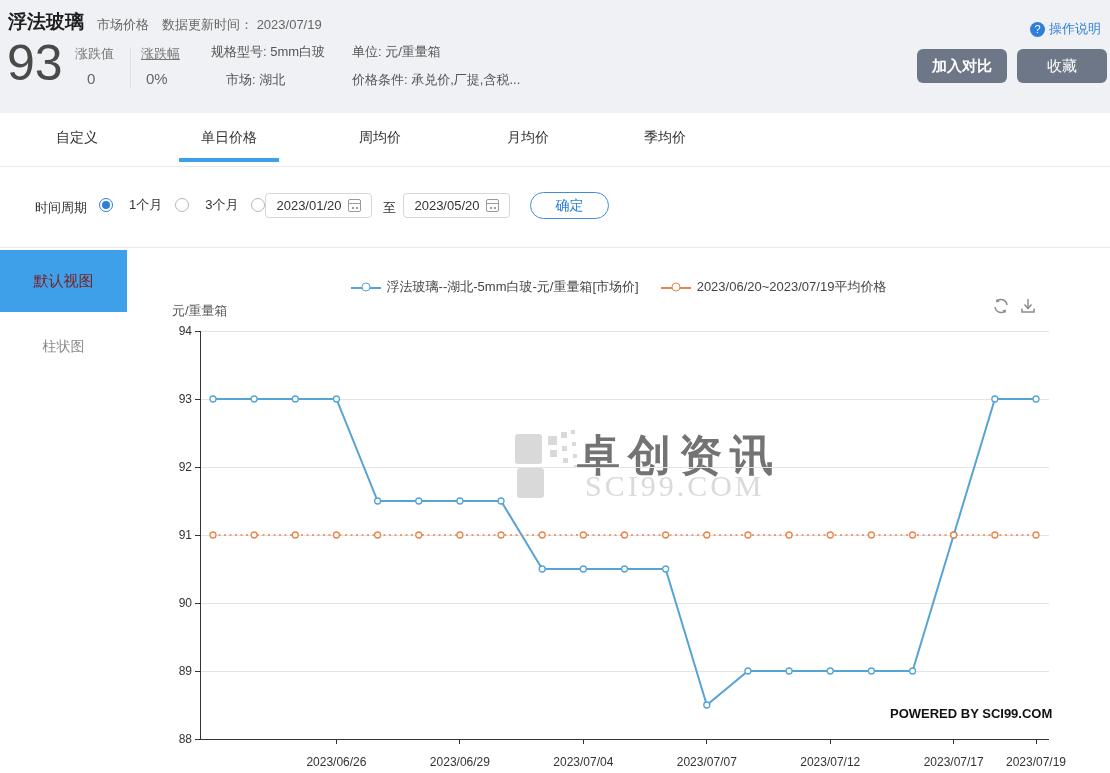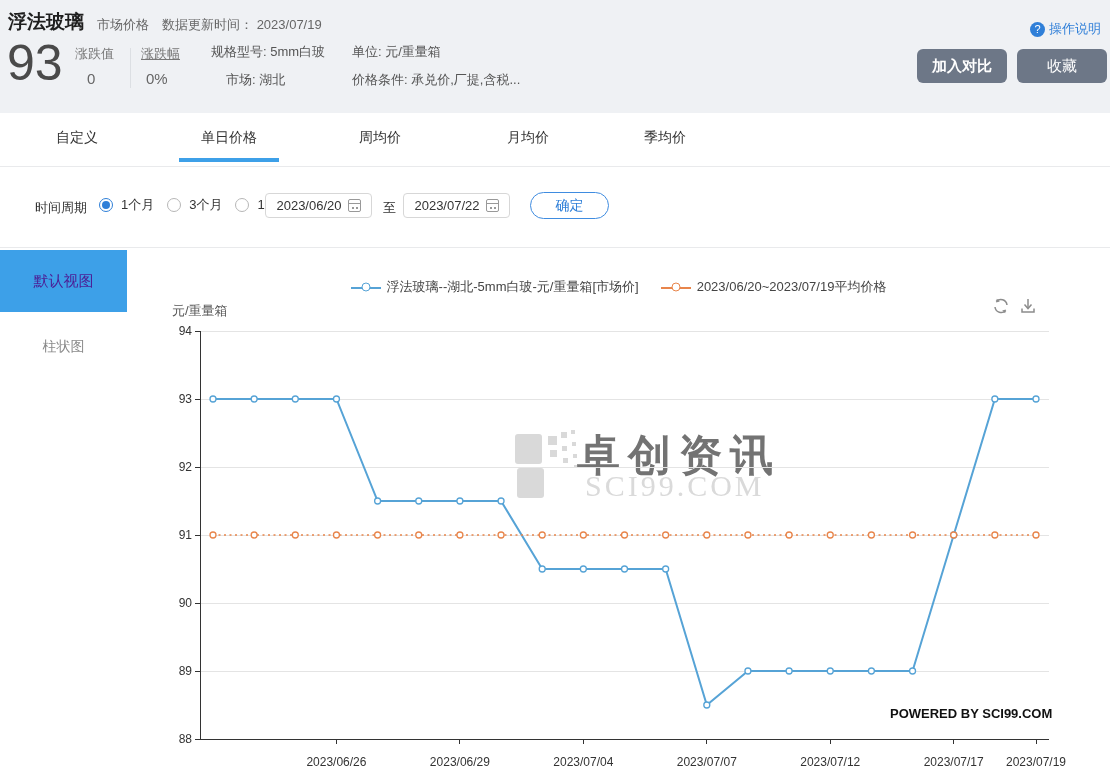--- a/index.html
+++ b/index.html
@@ -28,40 +28,40 @@
   .card { position:absolute; left:0; top:113px; width:1110px; height:660px; background:#fff; }
   .hdiv { position:absolute; left:0; width:1110px; height:1px; background:#e9eaec; }
   .tab { position:absolute; top:16px; font-size:14px; color:#333; cursor:pointer; }
   .tab.active { font-weight:400; }
   .tab.active::after { content:''; position:absolute; left:50%; transform:translateX(-50%);
                        top:29px; width:100px; height:4px; background:#3da0e8; }
 
   
   .f-label { position:absolute; left:35px; top:86px; font-size:13px; color:#333; }
   .radio-group { position:absolute; left:99px; top:83px; display:flex; gap:13px; align-items:center; }
-  .radio-item { display:flex; align-items:center; gap:8px; font-size:13px; color:#333; cursor:pointer; }
+  .radio-item { display:flex; align-items:center; gap:16px; font-size:13px; color:#333; cursor:pointer; }
   .radio { width:14px; height:14px; border-radius:50%; border:1px solid #b7b7b7; background:#fff; position:relative; }
   .radio.checked { border-color:#2f7fd8; }
   .radio.checked::after { content:''; position:absolute; left:50%; top:50%; transform:translate(-50%,-50%);
                           width:8px; height:8px; border-radius:50%; background:#2f7fd8; }
   .date-input { position:absolute; top:80px; width:107px; height:25px; border:1px solid #d7d7d7;
                 border-radius:4px; background:#fff; display:flex; align-items:center; justify-content:center;
                 gap:6px; font-size:13px; color:#333; cursor:pointer; }
   .cal { width:13px; height:13px; border:1px solid #999; border-radius:2px; position:relative; display:inline-block; }
   .cal::before { content:''; position:absolute; left:0; right:0; top:3px; height:1px; background:#999; }
   .cal::after { content:''; position:absolute; left:3px; top:7px; width:2px; height:2px; background:#999;
                 box-shadow:4px 0 0 #999; }
   .to-label { position:absolute; left:383px; top:86px; font-size:13px; color:#333; }
   .confirm-btn { position:absolute; left:530px; top:79px; width:79px; height:27px; border:1px solid #3f8ce0;
                  border-radius:14px; background:#fff; color:#2f7fd8; font-size:14px; display:flex;
                  align-items:center; justify-content:center; cursor:pointer; }
 
   
   .side-active { position:absolute; left:0; top:137px; width:127px; height:62px; background:#3da0e8;
-                 color:#4c1d95; font-size:15px; display:flex; align-items:center; justify-content:center; cursor:pointer; }
+                 color:#7f1d1d; font-size:15px; display:flex; align-items:center; justify-content:center; cursor:pointer; }
   .side-item { position:absolute; left:0; top:225px; width:127px; text-align:center; color:#8a8a8a;
                font-size:14px; cursor:pointer; }
 
   
   .chart-panel { position:absolute; left:127px; top:137px; width:983px; height:523px; }
   .legend { position:absolute; left:0; top:28px; width:100%; display:flex; justify-content:center;
             gap:22px; align-items:center; }
   .legend-item { display:flex; align-items:center; gap:6px; font-size:13px; color:#444; cursor:pointer; }
   .lg-marker { position:relative; width:30px; height:11px; }
   .lg-marker::before { content:''; position:absolute; left:0; right:0; top:5px; height:2px; background:var(--c); }
@@ -132,26 +132,26 @@
       <span class="radio-item">
         <span class="radio"></span>
         <span>3个月</span>
       </span>
       <span class="radio-item">
         <span class="radio"></span>
         <span>1年</span>
       </span>
     </div>
     <div class="date-input" style="left:265px;">
-      <span>2023/06/20</span>
+      <span>2023/01/20</span>
       <span class="cal"></span>
     </div>
     <div class="to-label">至</div>
     <div class="date-input" style="left:403px;">
-      <span>2023/07/22</span>
+      <span>2023/05/20</span>
       <span class="cal"></span>
     </div>
     <button class="confirm-btn">确定</button>
     <div class="hdiv" style="top:134px;"></div>
 
     <div class="side-active">默认视图</div>
     <div class="side-item">柱状图</div>
 
     <div class="chart-panel">
       <div class="legend">

